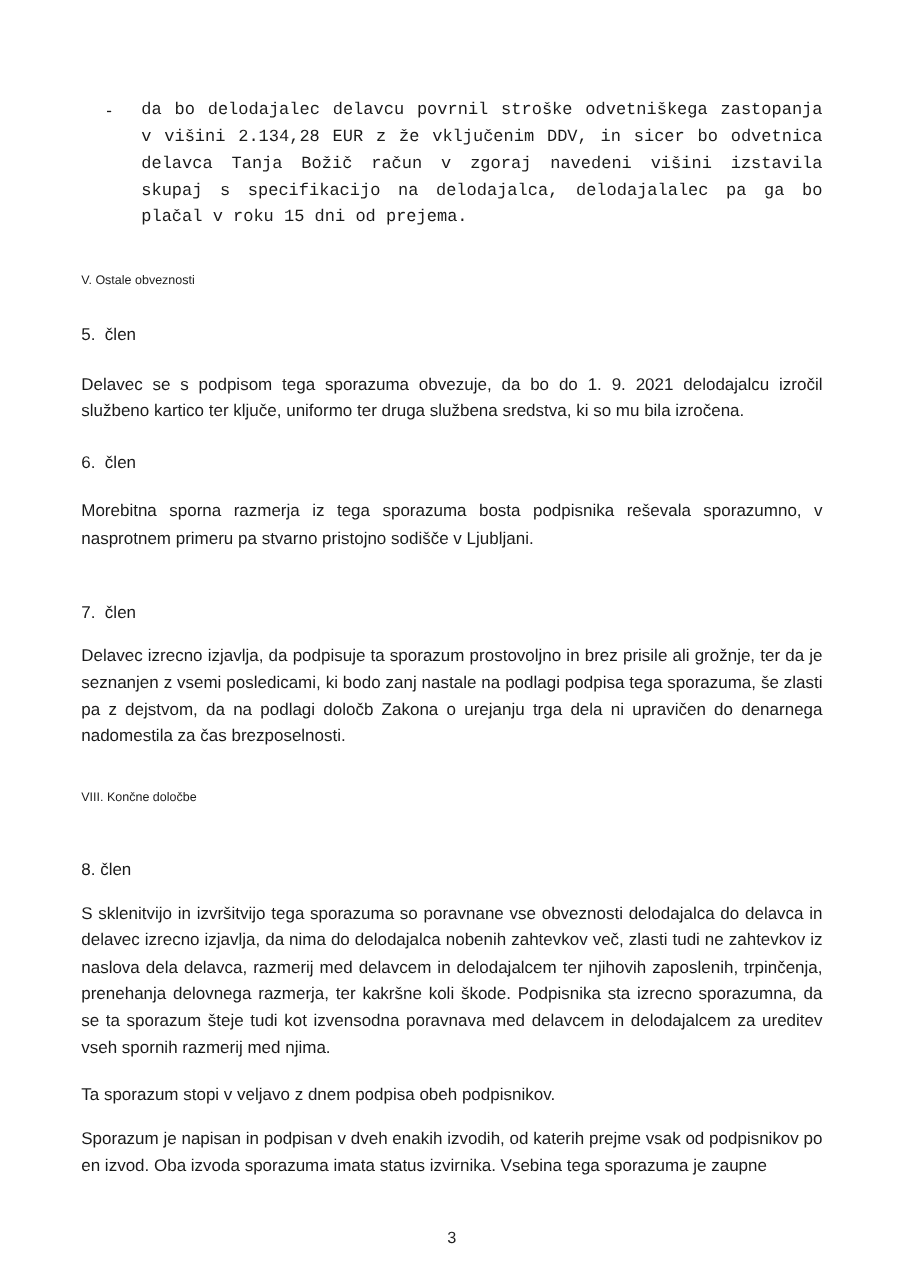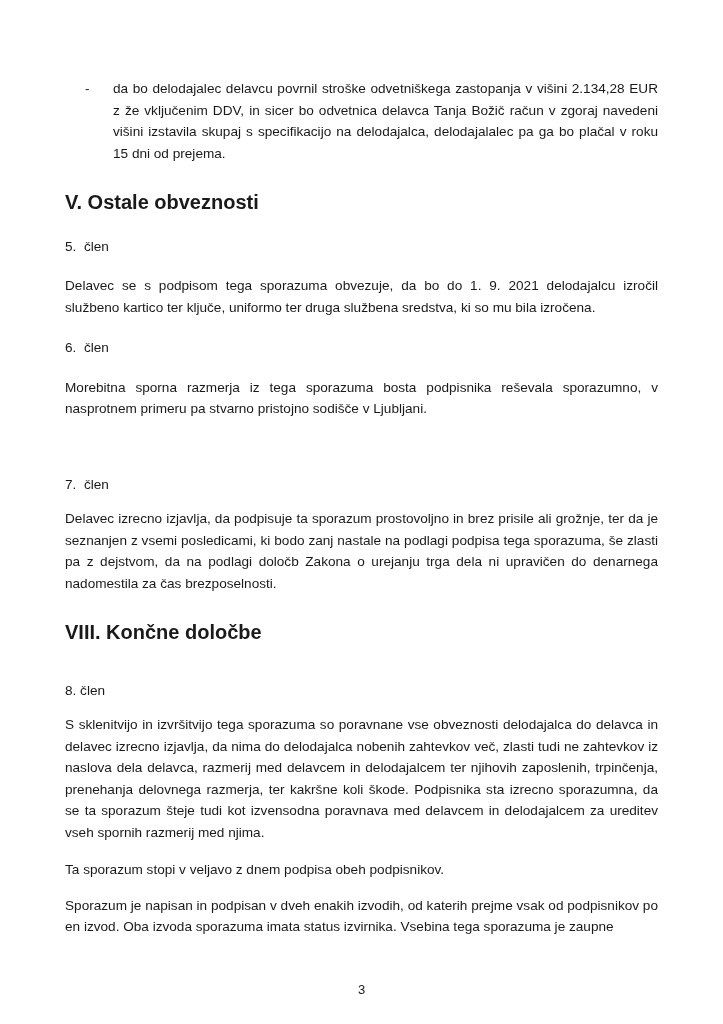--- a/index.html
+++ b/index.html
@@ -24,36 +24,37 @@
     align-items: flex-start;
   }
   .bullet-marker {
     flex: 0 0 28px;
     margin-left: 20px;
     text-align: left;
   }
   .bullet-body {
     flex: 1;
     text-align: justify;
+    font-family: Liberation Mono, monospace;
   }
   .section-heading {
-    font-weight: bold;
-    font-size: 20px;
+    font-weight: normal;
+    font-size: 10px;
     margin-top: 28px;
   }
   .section-heading.sp-vi   { margin-top: 31px; }
   .section-heading.sp-vii  { margin-top: 31px; }
   .section-heading.sp-viii { }
   .article-label {
     text-align: left;
     white-space: pre;
     margin-top: 22px;
   }
   .article-label.gap-sm { margin-top: 19px; }
-  .article-label.gap-lg { margin-top: 54px; }
+  .article-label.gap-lg { margin-top: 38px; }
   .article-label.gap-xl { margin-top: 36px; }
   .article-label.gap-xs { margin-top: 8px; }
   .para {
     text-align: justify;
     margin-top: 18px;
   }
   .para.tight { margin-top: 13px; }
   .para.mid   { margin-top: 16px; }
   .para.last  { margin-top: 14px; }
   .page-footer {

